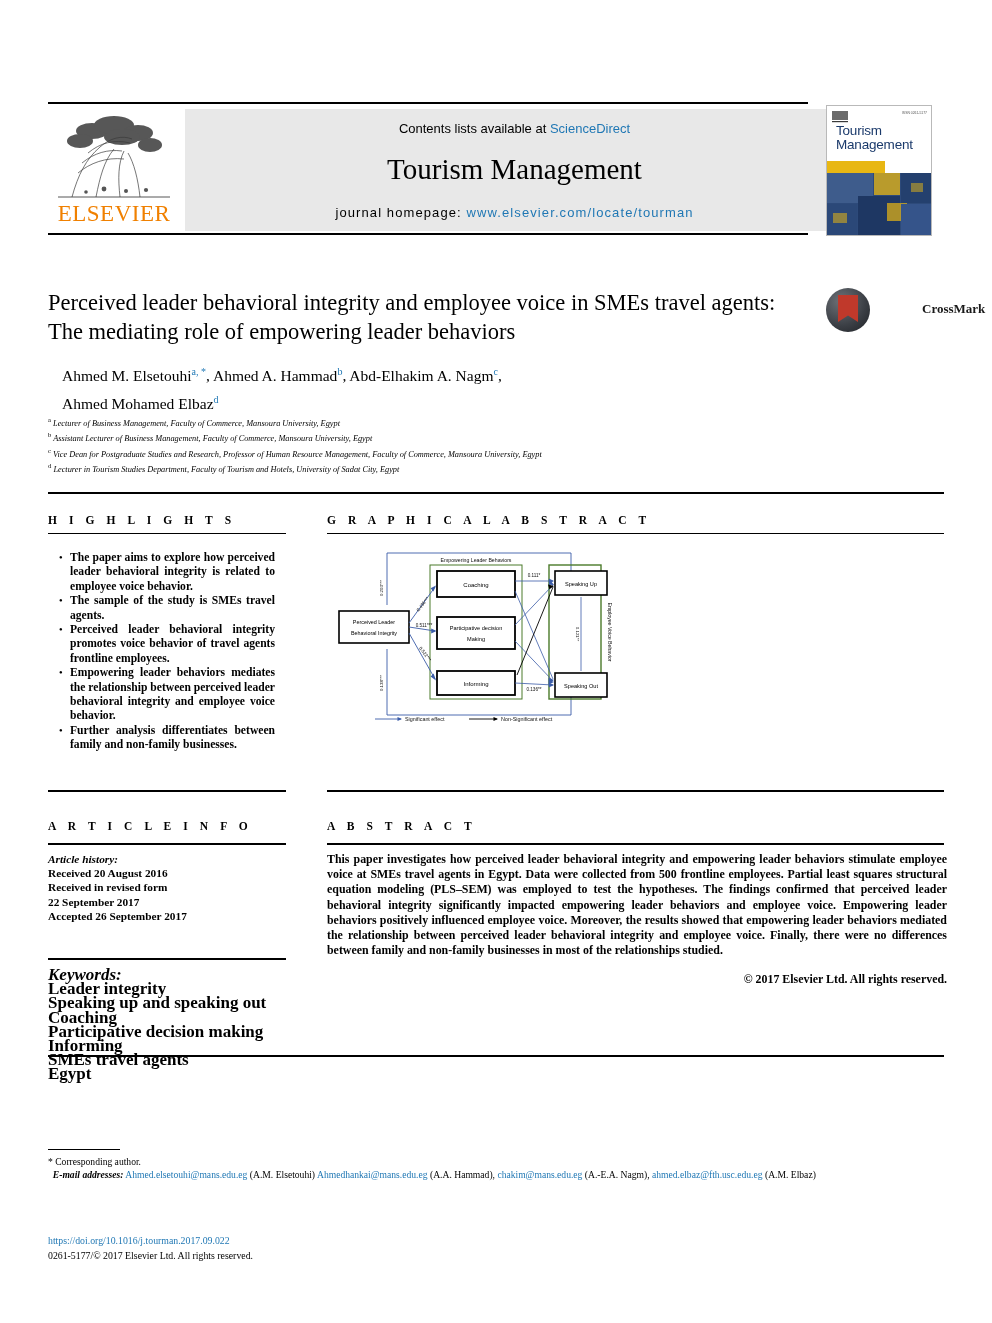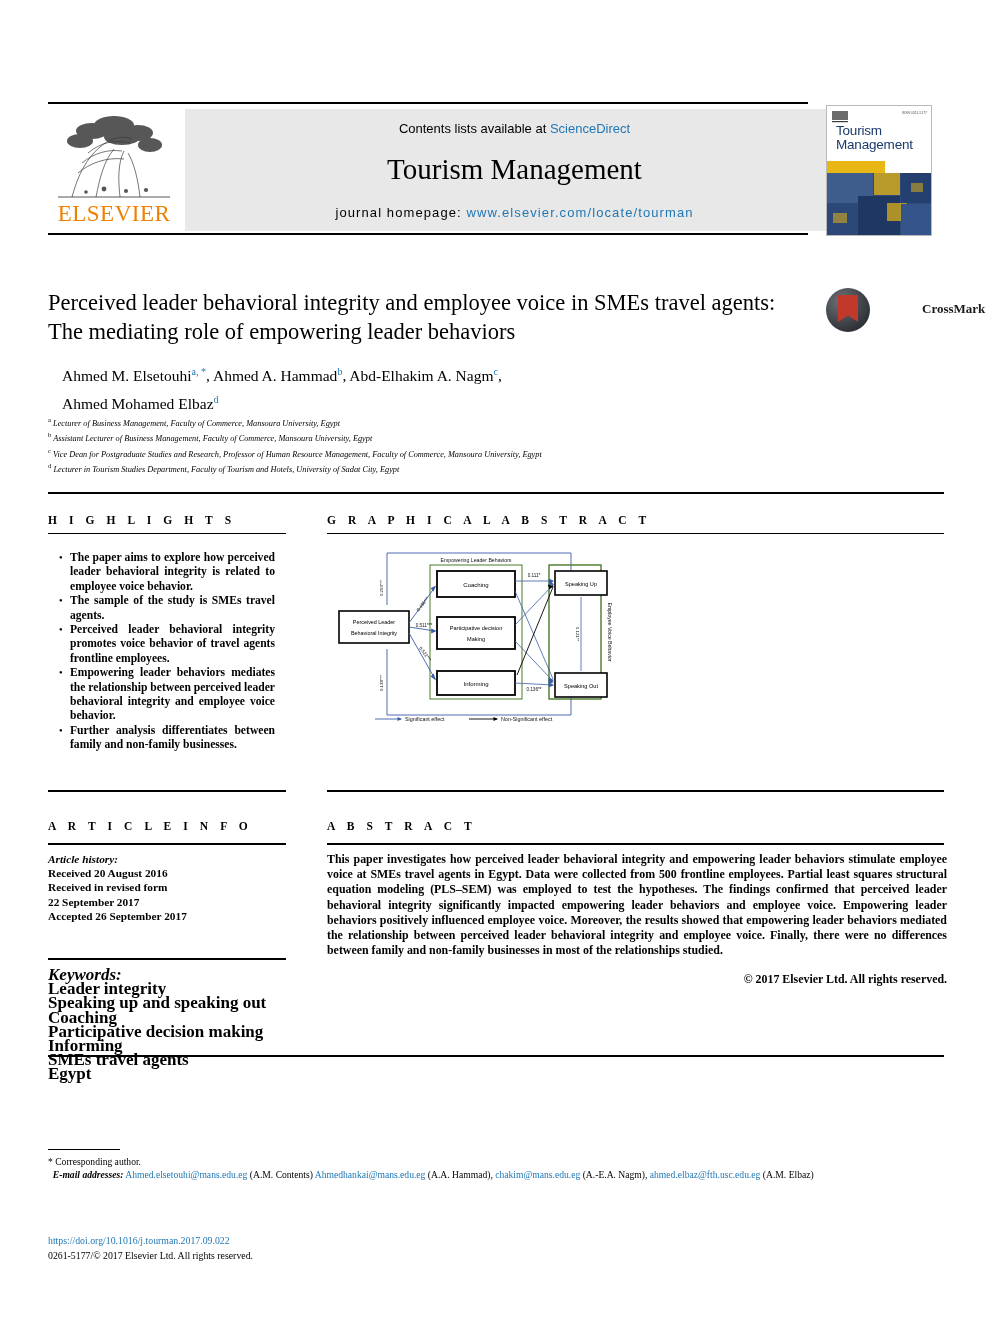--- a/index.html
+++ b/index.html
@@ -542,21 +542,21 @@
   <div class="abs-copy">© 2017 Elsevier Ltd. All rights reserved.</div>
 
   <div class="hr" style="left:48px; top:1055px; width:896px; height:2px;"></div>
 
   <div class="foot-rule"></div>
   <div class="foot">
     <div>* Corresponding author.</div>
     <div>
       &nbsp;&nbsp;<span class="em">E-mail addresses:</span>
       <a href="#">Ahmed.elsetouhi@mans.edu.eg</a>
-      <span>(A.M. Contents)</span>
+      <span>(A.M. Elsetouhi)</span>
       <a href="#">Ahmedhankai@mans.edu.eg</a>
       <span>(A.A. Hammad)</span>,
       <a href="#">chakim@mans.edu.eg</a>
       <span>(A.-E.A. Nagm)</span>,
       <a href="#">ahmed.elbaz@fth.usc.edu.eg</a>
       <span>(A.M. Elbaz)</span>
     </div>
   </div>
   <div class="doi">https://doi.org/10.1016/j.tourman.2017.09.022</div>
   <div class="issn">0261-5177/© 2017 Elsevier Ltd. All rights reserved.</div>

